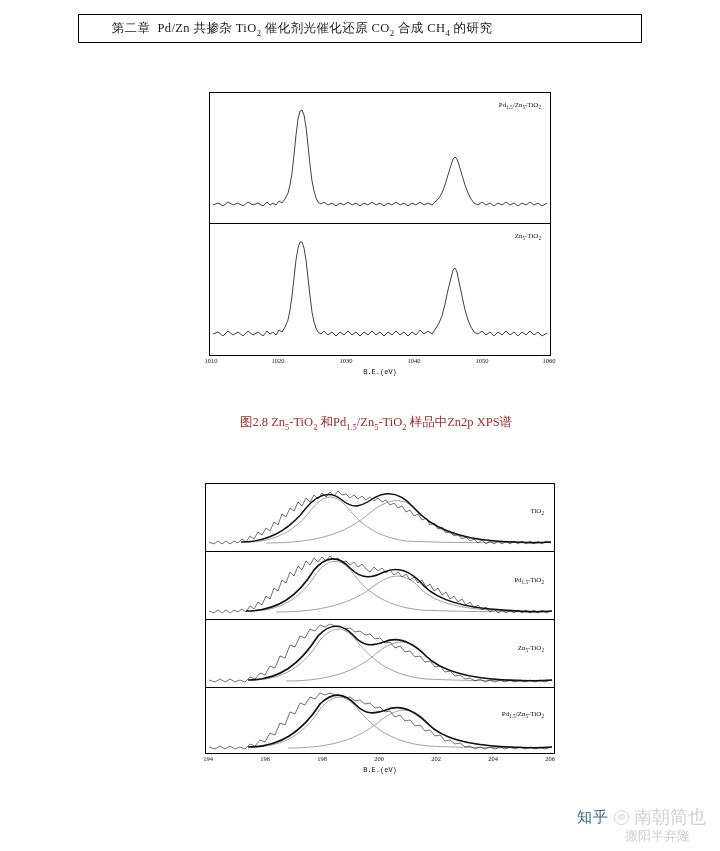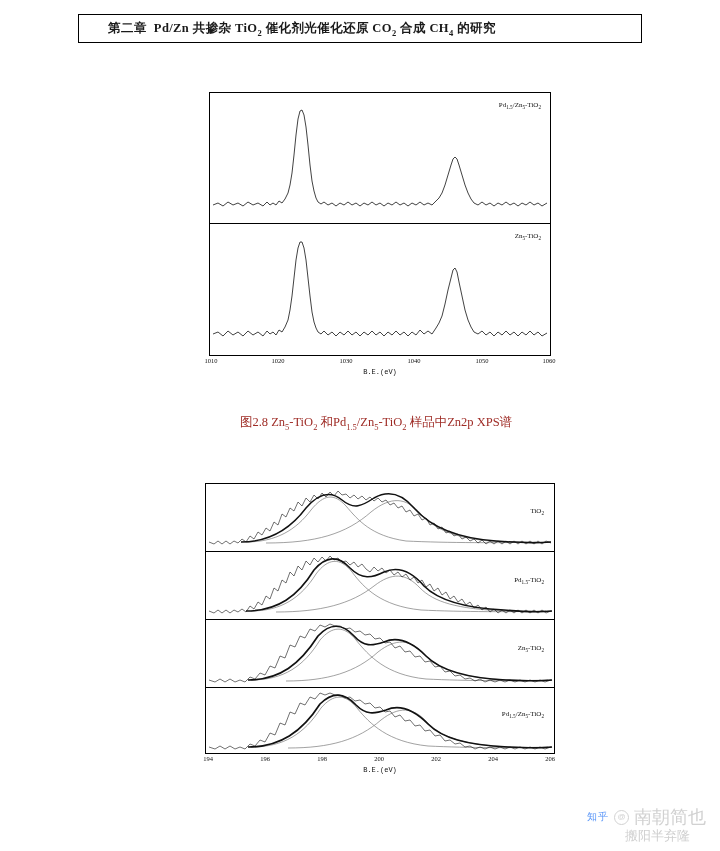--- a/index.html
+++ b/index.html
@@ -26,21 +26,20 @@
   .header-bracket-l{
     position:absolute;left:78px;top:0;width:1px;height:28px;background:#000;
   }
   .header-bracket-r{
     position:absolute;left:641px;top:0;width:1px;height:28px;background:#000;
   }
   .header-title{
     position:absolute;left:0;top:6px;width:604px;text-align:center;
     font-size:12.5px;letter-spacing:0.4px;white-space:nowrap;
     font-family:"Liberation Serif", serif;
-    font-weight:bold;
   }
   .header-title sub{font-size:8.5px;}
 
   
   .fig{position:absolute;}
   .fig-frame{
     border:1px solid #000;
     background:#fff;
     position:relative;
     box-sizing:border-box;
@@ -98,21 +97,21 @@
     position:absolute;
     right:14px;bottom:22px;
     display:flex;align-items:center;gap:5px;
     color:#c9c9c9;
     font-size:13px;
     font-family:"Liberation Sans", sans-serif;
     opacity:.85;
     pointer-events:none;
   }
   .wm .zhi{
-    font-size:10px;color:#3b82f6;letter-spacing:1px;
+    font-size:15px;color:#0c4a6e;letter-spacing:1px;
   }
   .wm-circle{
     width:13px;height:13px;border-radius:50%;
     border:1.4px solid #c9c9c9;
     display:inline-flex;align-items:center;justify-content:center;
     font-size:8px;line-height:1;
   }
   .wm-name{font-family:"Liberation Serif", serif;font-size:18px;}
   .wm2{
     position:absolute;right:30px;bottom:6px;color:#cfcfcf;font-size:13px;

